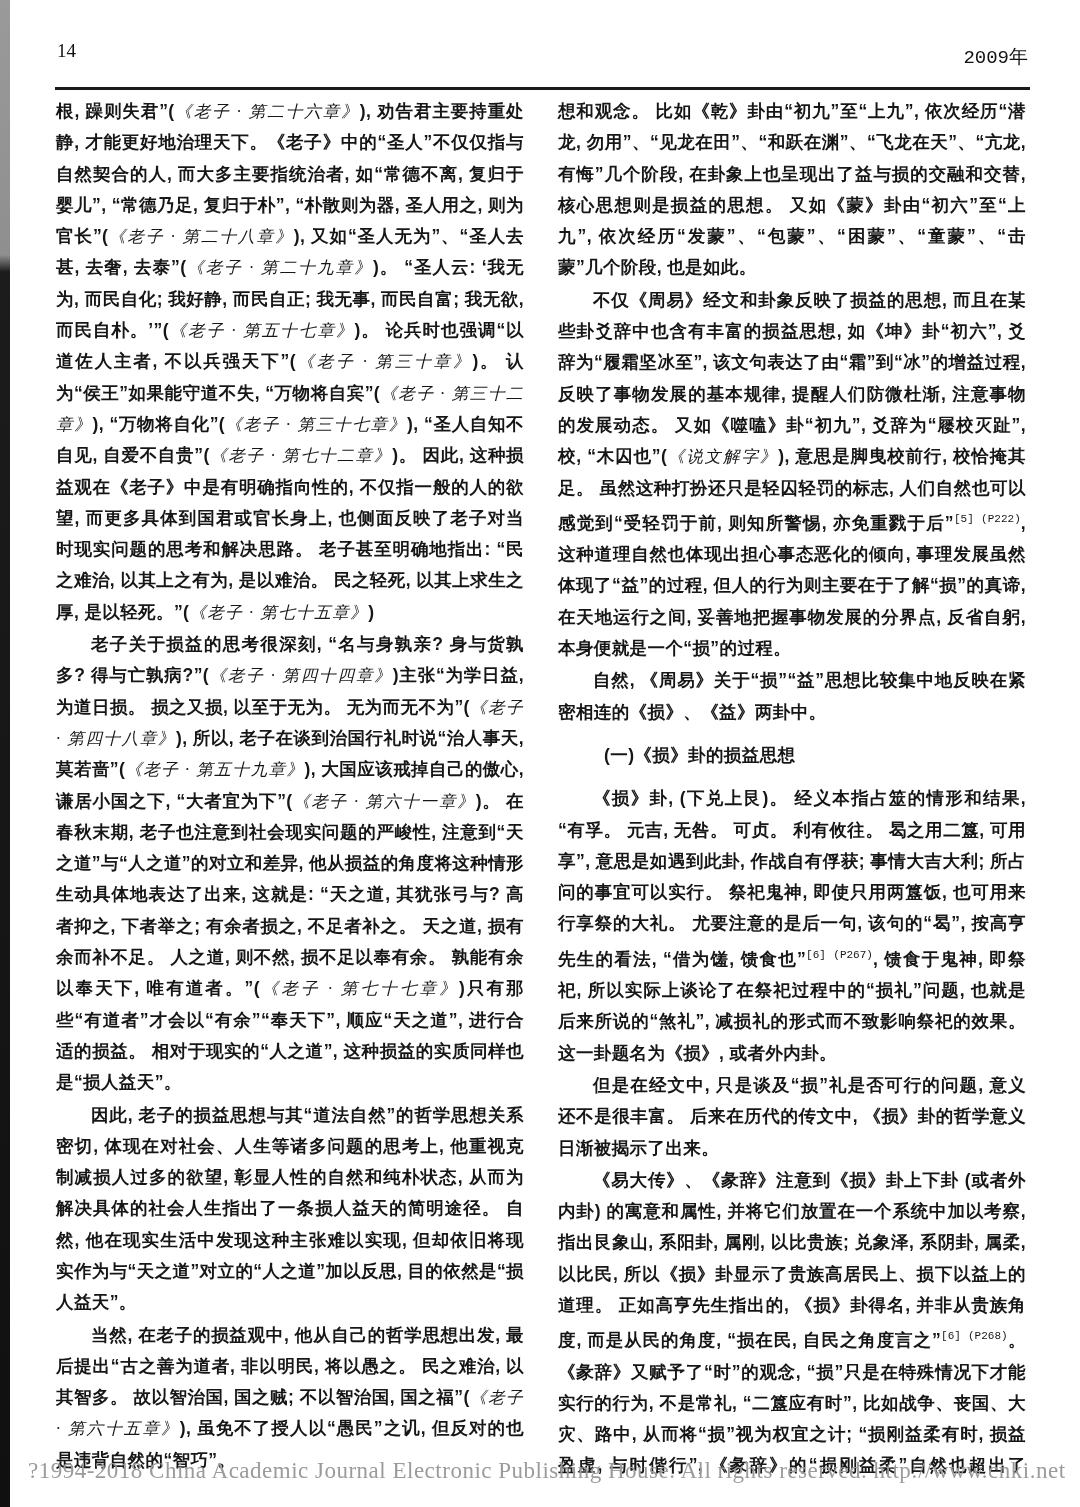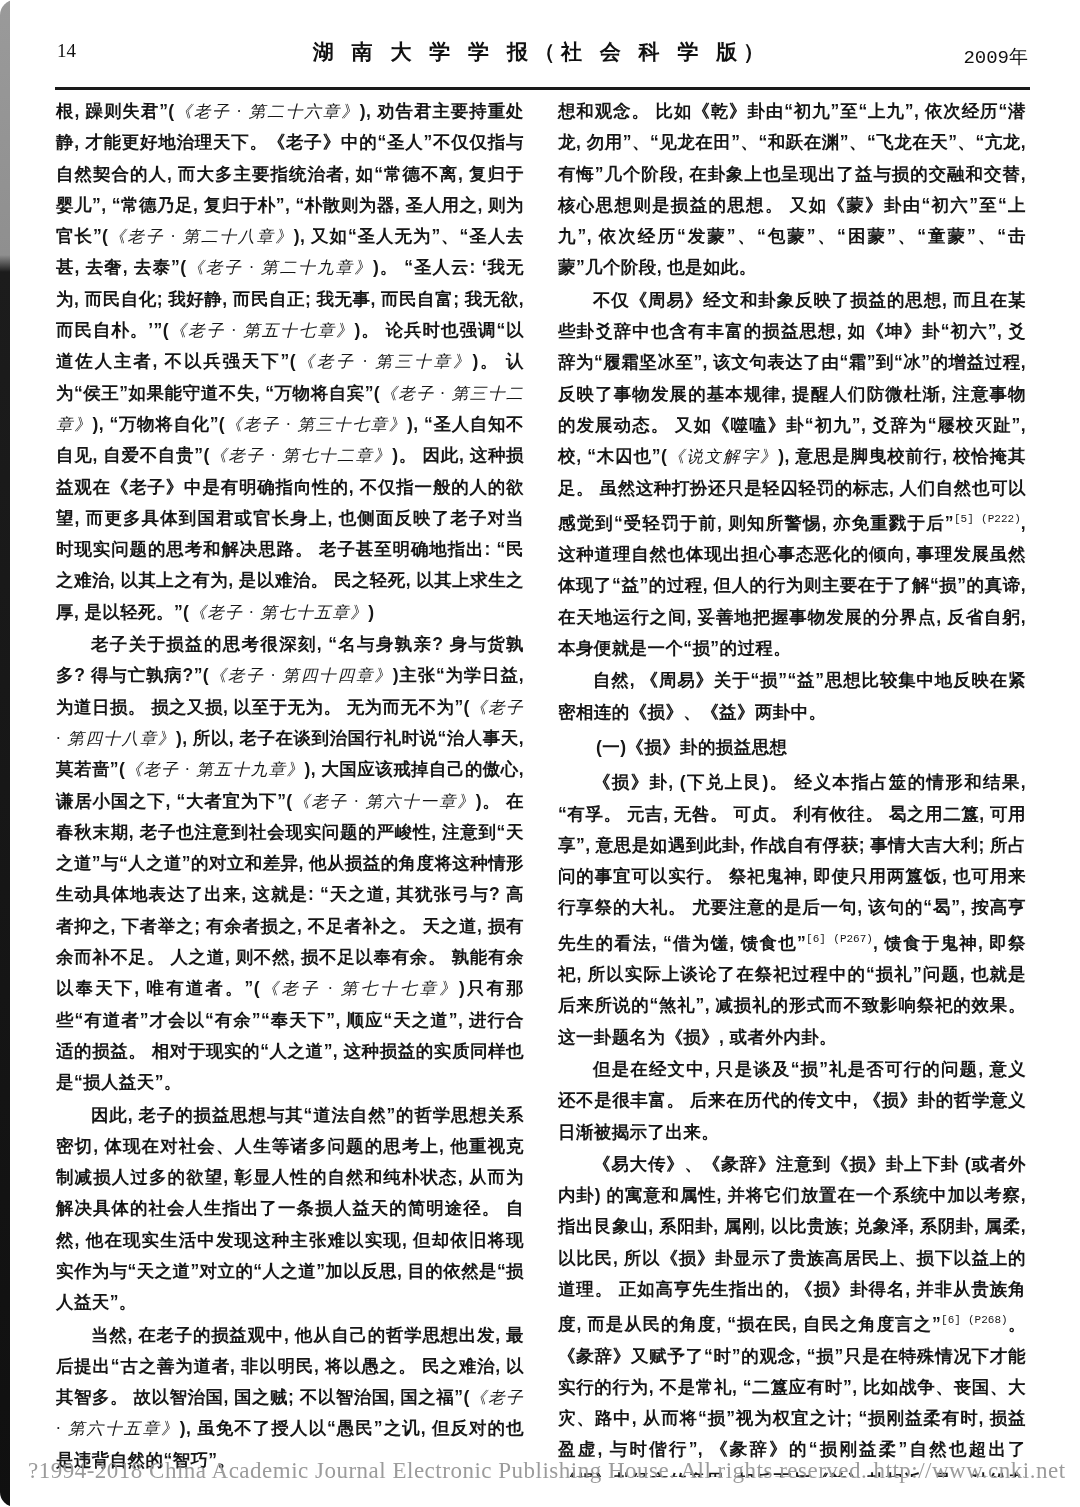--- a/index.html
+++ b/index.html
@@ -1,18 +1,18 @@
 <!DOCTYPE html>
 <html><head>
 <meta charset="utf-8">
 <title>Scanned Journal Page</title>
 <style>
   html,body{margin:0;padding:0;background:#ffffff;}
   #page{position:relative;width:1080px;height:1507px;background:#ffffff;overflow:hidden;
-        font-family:"Liberation Sans",sans-serif;color:#161616;border-radius:15px;}
+        font-family:"Liberation Sans",sans-serif;color:#161616;}
   
   #edge-strip{position:absolute;left:0;top:0;width:10px;height:1507px;
       background:linear-gradient(to bottom,#9a9a9a 0,#8f8f8f 255px,#1c1c1c 272px,#101010 100%);}
   
   #hdr{position:absolute;left:55px;right:52px;top:36px;height:34px;
        font-family:"Liberation Serif",serif;font-size:20px;color:#111;}
   #hdr .pn{position:absolute;left:2px;top:4px;font-size:19px;}
   #hdr .jt{position:absolute;left:0;right:0;top:2px;text-align:center;
            font-family:"Liberation Sans",sans-serif;font-size:21px;font-weight:700;letter-spacing:6px;}
   #hdr .yr{position:absolute;right:0;top:8px;font-size:19px;font-family:Liberation Mono, monospace;}
@@ -22,35 +22,34 @@
        text-align:justify;text-justify:inter-ideograph;}
   #col-left{left:55px;}
   #col-right{left:557px;}
   .para{margin:1px;font-size:17.5px;line-height:31.3px;font-weight:600;letter-spacing:0.4px;}
   .para.indent{text-indent:2em;}
   .seg-n{}
   .seg-c{font-family:"Liberation Serif","DejaVu Serif",serif;font-style:italic;font-weight:500;
          font-size:16.5px;letter-spacing:1.5px;}
   .seg-s{font-family:Liberation Mono, monospace;font-style:normal;font-weight:400;
          font-size:11px;vertical-align:7px;letter-spacing:0;}
-  .sub-heading{margin:4px;font-size:17.5px;line-height:31.3px;font-weight:700;text-indent:2em;
+  .sub-heading{margin:12px;font-size:17.5px;line-height:31.3px;font-weight:700;text-indent:2em;
                letter-spacing:0.4px;}
   
   #footer{position:absolute;left:28px;top:1458px;width:1040px;
           font-family:"Liberation Serif",serif;font-size:23px;color:#9b9b9b;letter-spacing:0.5px;}
 </style>
 </head>
 <body>
 
 <div id="page">
   <div id="edge-strip"></div>
 
   <div id="hdr">
     <span class="pn">14</span>
-    <span class="jt">湖 南 大 学 学 报（社 会 科 学 版）</span>
     <span class="yr">2009年</span>
   </div>
   <div id="hdr-rule"></div>
 
   <div id="col-left" class="col">
       <p class="para"><span class="seg-n">根, 躁则失君”(</span><span class="seg-c">《老子 · 第二十六章》</span><span class="seg-n">), 劝告君主要持重处静, 才能更好地治理天下。《老子》中的“圣人”不仅仅指与自然契合的人, 而大多主要指统治者, 如“常德不离, 复归于婴儿”, “常德乃足, 复归于朴”, “朴散则为器, 圣人用之, 则为官长”(</span><span class="seg-c">《老子 · 第二十八章》</span><span class="seg-n">), 又如“圣人无为”、“圣人去甚, 去奢, 去泰”(</span><span class="seg-c">《老子 · 第二十九章》</span><span class="seg-n">)。 “圣人云: ‘我无为, 而民自化; 我好静, 而民自正; 我无事, 而民自富; 我无欲, 而民自朴。’”(</span><span class="seg-c">《老子 · 第五十七章》</span><span class="seg-n">)。 论兵时也强调“以道佐人主者, 不以兵强天下”(</span><span class="seg-c">《老子 · 第三十章》</span><span class="seg-n">)。 认为“侯王”如果能守道不失, “万物将自宾”(</span><span class="seg-c">《老子 · 第三十二章》</span><span class="seg-n">), “万物将自化”(</span><span class="seg-c">《老子 · 第三十七章》</span><span class="seg-n">), “圣人自知不自见, 自爱不自贵”(</span><span class="seg-c">《老子 · 第七十二章》</span><span class="seg-n">)。 因此, 这种损益观在《老子》中是有明确指向性的, 不仅指一般的人的欲望, 而更多具体到国君或官长身上, 也侧面反映了老子对当时现实问题的思考和解决思路。 老子甚至明确地指出: “民之难治, 以其上之有为, 是以难治。 民之轻死, 以其上求生之厚, 是以轻死。”(</span><span class="seg-c">《老子 · 第七十五章》</span><span class="seg-n">)</span></p>
       <p class="para indent"><span class="seg-n">老子关于损益的思考很深刻, “名与身孰亲? 身与货孰多? 得与亡孰病?”(</span><span class="seg-c">《老子 · 第四十四章》</span><span class="seg-n">)主张“为学日益, 为道日损。 损之又损, 以至于无为。 无为而无不为”(</span><span class="seg-c">《老子 · 第四十八章》</span><span class="seg-n">), 所以, 老子在谈到治国行礼时说“治人事天, 莫若啬”(</span><span class="seg-c">《老子 · 第五十九章》</span><span class="seg-n">), 大国应该戒掉自己的傲心, 谦居小国之下, “大者宜为下”(</span><span class="seg-c">《老子 · 第六十一章》</span><span class="seg-n">)。 在春秋末期, 老子也注意到社会现实问题的严峻性, 注意到“天之道”与“人之道”的对立和差异, 他从损益的角度将这种情形生动具体地表达了出来, 这就是: “天之道, 其犹张弓与? 高者抑之, 下者举之; 有余者损之, 不足者补之。 天之道, 损有余而补不足。 人之道, 则不然, 损不足以奉有余。 孰能有余以奉天下, 唯有道者。”(</span><span class="seg-c">《老子 · 第七十七章》</span><span class="seg-n">)只有那些“有道者”才会以“有余”“奉天下”, 顺应“天之道”, 进行合适的损益。 相对于现实的“人之道”, 这种损益的实质同样也是“损人益天”。</span></p>
       <p class="para indent"><span class="seg-n">因此, 老子的损益思想与其“道法自然”的哲学思想关系密切, 体现在对社会、人生等诸多问题的思考上, 他重视克制减损人过多的欲望, 彰显人性的自然和纯朴状态, 从而为解决具体的社会人生指出了一条损人益天的简明途径。 自然, 他在现实生活中发现这种主张难以实现, 但却依旧将现实作为与“天之道”对立的“人之道”加以反思, 目的依然是“损人益天”。</span></p>
       <p class="para indent"><span class="seg-n">当然, 在老子的损益观中, 他从自己的哲学思想出发, 最后提出“古之善为道者, 非以明民, 将以愚之。 民之难治, 以其智多。 故以智治国, 国之贼; 不以智治国, 国之福”(</span><span class="seg-c">《老子 · 第六十五章》</span><span class="seg-n">), 虽免不了授人以“愚民”之讥, 但反对的也是违背自然的“智巧”。</span></p>
     </div>

